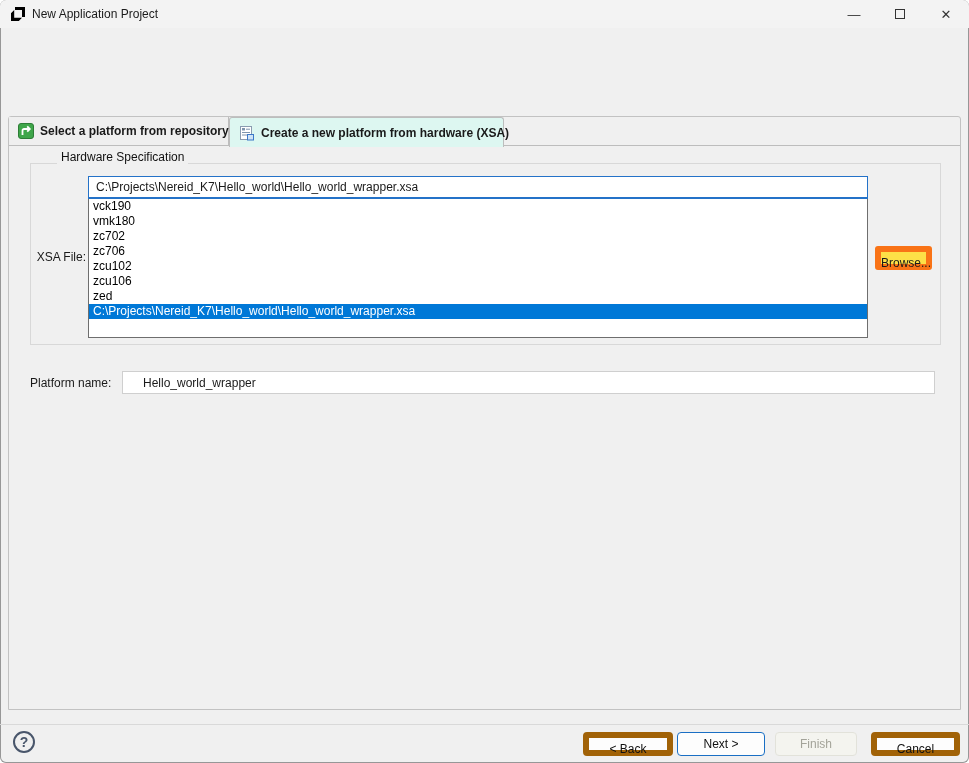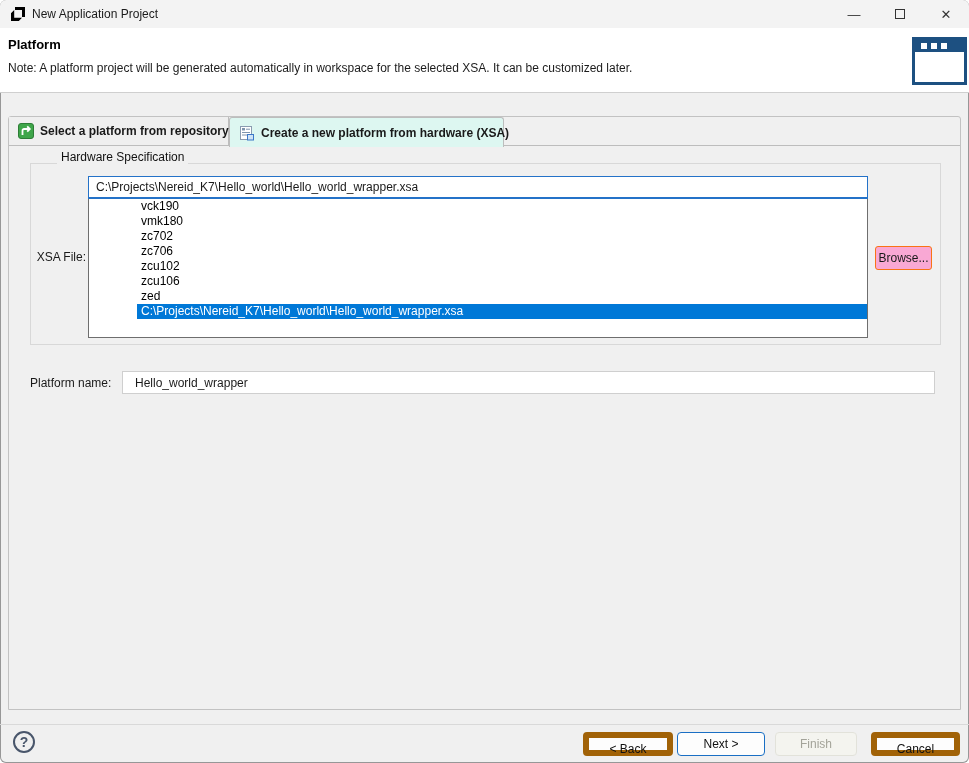--- a/index.html
+++ b/index.html
@@ -37,28 +37,28 @@
   
   .groupbox { position:absolute; left:30px; top:163px; width:911px; height:182px; border:1px solid #d8d8d8; }
   .group-label { position:absolute; left:57px; top:150px; background:#f0f0f0; padding:0 4px; font-size:12px; color:#111; }
 
   .xsa-label { position:absolute; left:28px; top:250px; width:58px; text-align:right; font-size:12px; }
 
   
   .combo-field { position:absolute; left:88px; top:176px; width:780px; height:23px; background:#fff;
                  border:1px solid #2472c8; border-bottom-width:2px; font-size:12px; padding:3px 0 0 7px; }
   .droplist { position:absolute; left:88px; top:199px; width:780px; height:139px; background:#fff; border:1px solid #6e6e6e; border-top:none; overflow:hidden; }
-  .opt { height:15px; line-height:15px; padding-left:4px; font-size:12px; color:#000;margin-left:48px; }
+  .opt { height:15px; line-height:15px; padding-left:4px; font-size:12px; color:#000; }
   .opt.selected { background:#0078d7; color:#fff; }
 
-  .browse-btn { position:absolute; left:875px; top:246px; width:57px; height:24px; background:#f9a8d4; border:1px solid #f97316; border-radius:3px; font-size:12px; text-align:center; padding-top:4px; }
+  .browse-btn { position:absolute; left:875px; top:246px; width:57px; height:24px; background:#fde047; border:6px solid #f97316; border-radius:3px; font-size:12px; text-align:center; padding-top:4px; }
 
   
   .pname-label { position:absolute; left:30px; top:376px; font-size:12px; }
-  .pname-field { position:absolute; left:122px; top:371px; width:813px; height:23px; background:#fff; border:1px solid #cfcfcf; font-size:12px; padding:4px 0 0 12px; }
+  .pname-field { position:absolute; left:122px; top:371px; width:813px; height:23px; background:#fff; border:1px solid #cfcfcf; font-size:12px; padding:4px 0 0 20px; }
 
   
   .footer-sep { position:absolute; left:0; top:724px; width:969px; border-top:1px solid #d9d9d9; }
   .help-btn { position:absolute; left:13px; top:731px; width:22px; height:22px; border:2px solid #49566b; border-radius:50%; color:#49566b; font-size:14px; font-weight:bold; text-align:center; line-height:19px; background:transparent; }
   .btn { position:absolute; top:732px; height:24px; background:#fdfdfd; border:6px solid #a16207; border-radius:4px; font-size:12px; text-align:center; padding-top:4px; color:#111; }
   .btn-back   { left:583px; width:90px; }
   .btn-next   { left:677px; width:88px; border:1.5px solid #1a6fc4; }
   .btn-finish { left:775px; width:82px; background:#f4f4ef; border:1px solid #e2e2da; color:#a3a399; }
   .btn-cancel { left:871px; width:89px; }
 </style>
@@ -77,31 +77,20 @@
         <span>—</span>
       </div>
     <div class="win-btn win-max">
         <span class="sq"></span>
       </div>
     <div class="win-btn win-close">
         <span>✕</span>
       </div>
   </div>
 
-  <div class="header">
-    <div class="h-title">Platform</div>
-    <div class="h-note">Note: A platform project will be generated automatically in workspace for the selected XSA. It can be customized later.</div>
-    <div class="wizard-icon">
-      <span class="bar">
-          <i></i>
-          <i></i>
-          <i></i>
-        </span>
-    </div>
-  </div>
 
   <div class="tabfolder">
     <div class="tabstrip-line"></div>
 
     <div class="tab tab-inactive">
       <svg class="ticon" viewBox="0 0 16 16">
         <rect x="0.5" y="0.5" width="15" height="15" rx="2.5" fill="#3fa64a" stroke="#2d7d36"></rect>
         <path d="M4.5 12 V7.5 A1.5 1.5 0 0 1 6 6 H11" fill="none" stroke="#fff" stroke-width="1.8"></path>
         <path d="M9.2 3.4 L11.8 6 L9.2 8.6" fill="none" stroke="#fff" stroke-width="1.8"></path>
       </svg>

